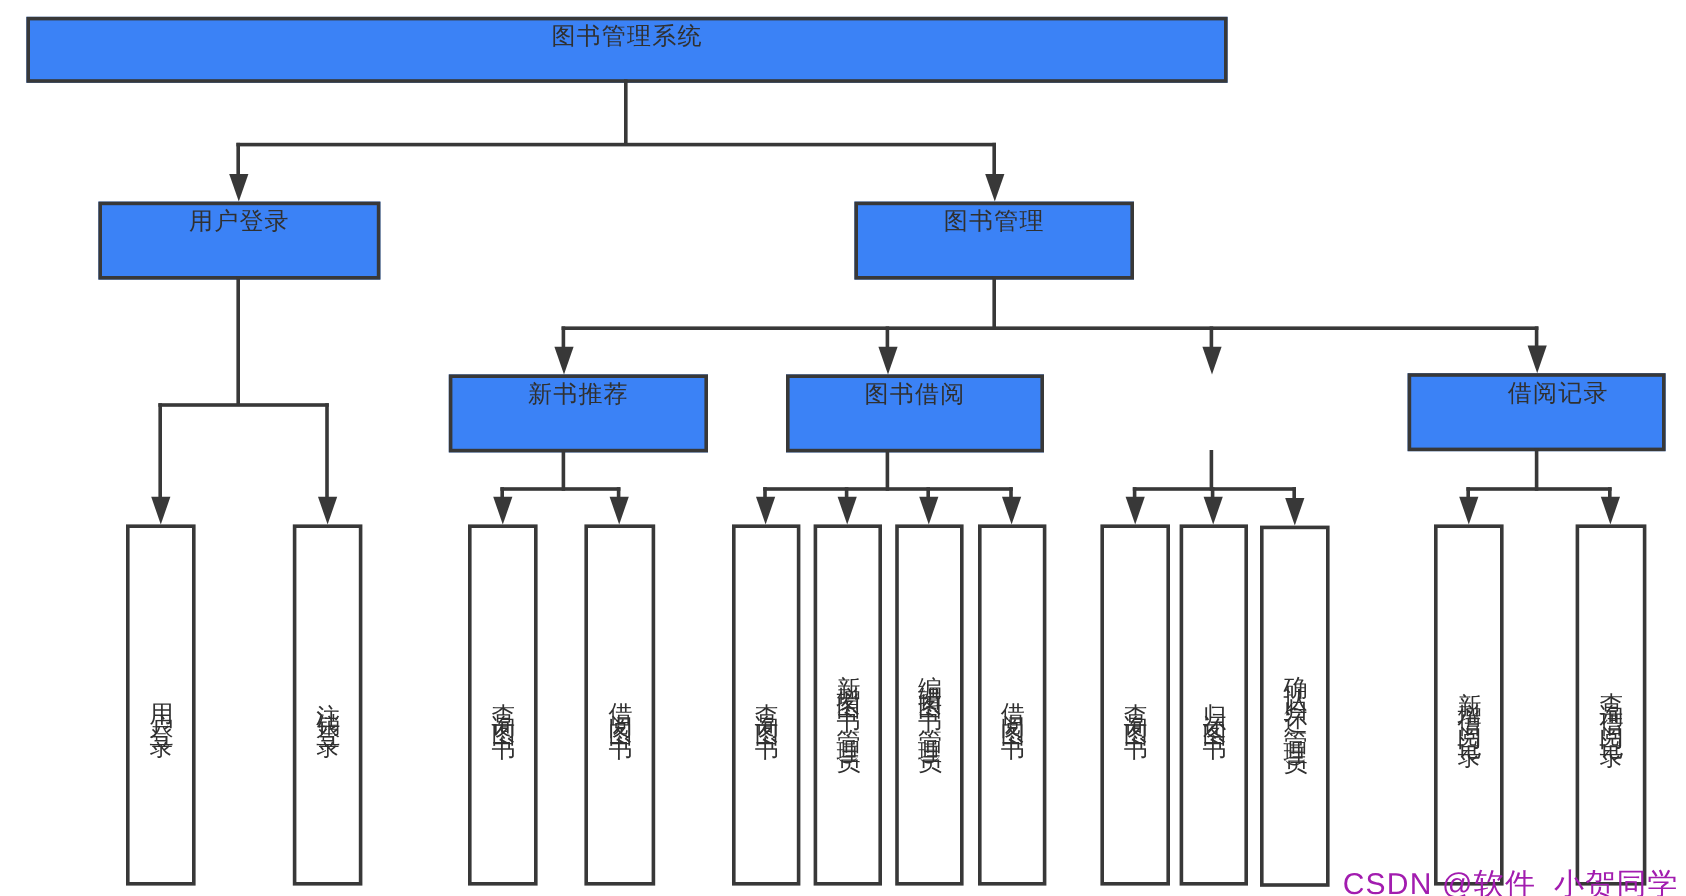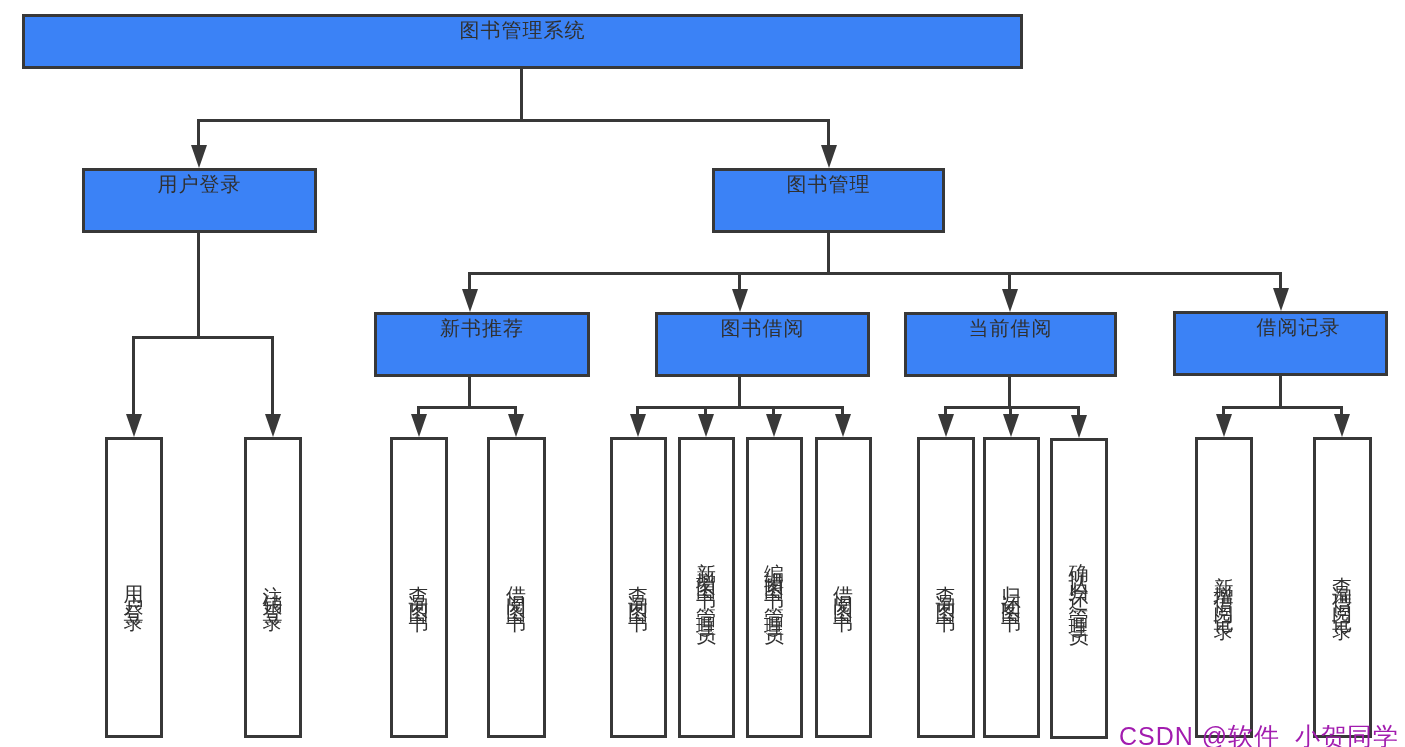--- a/index.html
+++ b/index.html
@@ -78,23 +78,20 @@
   </div>
 
   <div class="box" style="left:374px; top:312px; width:216px; height:65px;">
     <span>新书推荐</span>
   </div>
 
   <div class="box" style="left:617px; top:312px; width:215px; height:65px;margin-left:38px;">
     <span>图书借阅</span>
   </div>
 
-  <div class="box" style="left:904px; top:312px; width:213px; height:65px;">
-    <span>当前借阅</span>
-  </div>
 
   <div class="box" style="left:1173px; top:311px; width:215px; height:65px;padding-left:36px;">
     <span>借阅记录</span>
   </div>
 
   <div class="vbox" style="left:105px; top:437px; width:58px; height:301px;">
     <span>用户登录</span>
   </div>
   <div class="vbox" style="left:244px; top:437px; width:58px; height:301px;">
     <span>注销登录</span>

